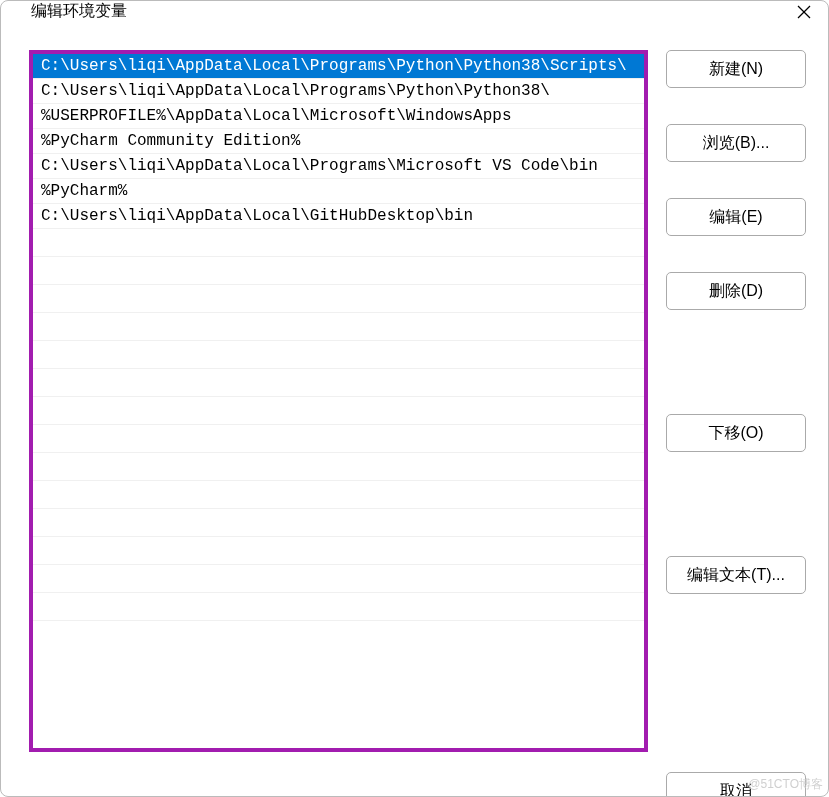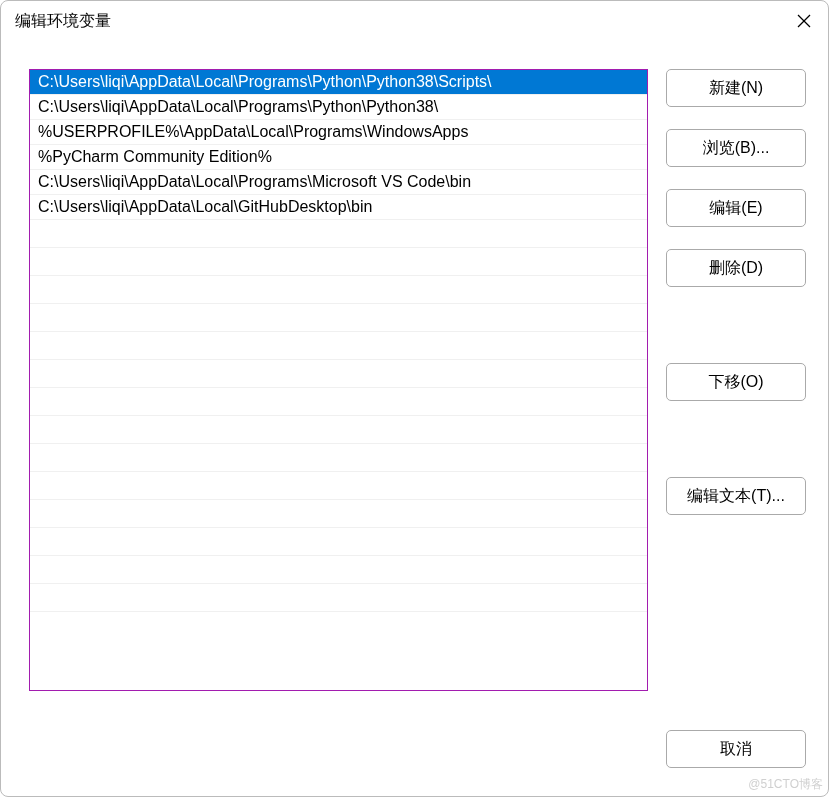--- a/index.html
+++ b/index.html
@@ -24,20 +24,21 @@
       display: flex;
       flex-direction: column;
       overflow: hidden;
     }
     .titlebar {
       height: 40px;
       display: flex;
       align-items: center;
       justify-content: space-between;
       padding: 0 14px;
+      margin-left: 16px;
     }
     .title-text {
       font-size: 16px;
       color: #000;
     }
     .close-icon {
       width: 20px;
       height: 20px;
       cursor: pointer;
       display: flex;
@@ -49,25 +50,26 @@
       height: 14px;
     }
     .content {
       flex: 1;
       display: flex;
       padding: 28px 22px 20px 28px;
       gap: 18px;
     }
     .path-list {
       flex: 1;
-      border: 1px solid #a21caf;
+      border: 4px solid #a21caf;
       background: #ffffff;
-      height: 622px;
+      height: 702px;
       overflow: hidden;
       position: relative;
+      font-family: Liberation Mono, monospace;
     }
     .path-item {
       padding: 3px 8px;
       font-size: 16px;
       color: #000;
       cursor: default;
       border-bottom: 1px solid #f0f0f0;
       white-space: nowrap;
       overflow: hidden;
     }
@@ -81,21 +83,21 @@
       top: 295px;
       color: #e30000;
       font-size: 17px;
       line-height: 1.7;
       pointer-events: none;
     }
     .sidebar {
       width: 140px;
       display: flex;
       flex-direction: column;
-      gap: 22px;
+      gap: 36px;
     }
     .btn {
       width: 140px;
       height: 38px;
       border: 1px solid #aaa;
       background: #ffffff;
       border-radius: 5px;
       font-size: 16px;
       font-family: inherit;
       cursor: pointer;
@@ -140,23 +142,24 @@
           <line x1="1" y1="1" x2="13" y2="13" stroke="#000" stroke-width="1.3"></line>
           <line x1="13" y1="1" x2="1" y2="13" stroke="#000" stroke-width="1.3"></line>
         </svg>
     </span>
   </div>
 
   <div class="content">
     <div class="path-list" id="path-list">
       <div class="path-item selected">C:\Users\liqi\AppData\Local\Programs\Python\Python38\Scripts\</div>
         <div class="path-item">C:\Users\liqi\AppData\Local\Programs\Python\Python38\</div>
-        <div class="path-item">%USERPROFILE%\AppData\Local\Programs\WindowsApps</div>
+        <div class="path-item">%USERPROFILE%\AppData\Local\Microsoft\WindowsApps</div>
         <div class="path-item">%PyCharm Community Edition%</div>
         <div class="path-item">C:\Users\liqi\AppData\Local\Programs\Microsoft VS Code\bin</div>
+        <div class="path-item">%PyCharm%</div>
         <div class="path-item">C:\Users\liqi\AppData\Local\GitHubDesktop\bin</div>
         <div class="filler-row"></div>
         <div class="filler-row"></div>
         <div class="filler-row"></div>
         <div class="filler-row"></div>
         <div class="filler-row"></div>
         <div class="filler-row"></div>
         <div class="filler-row"></div>
         <div class="filler-row"></div>
         <div class="filler-row"></div>

